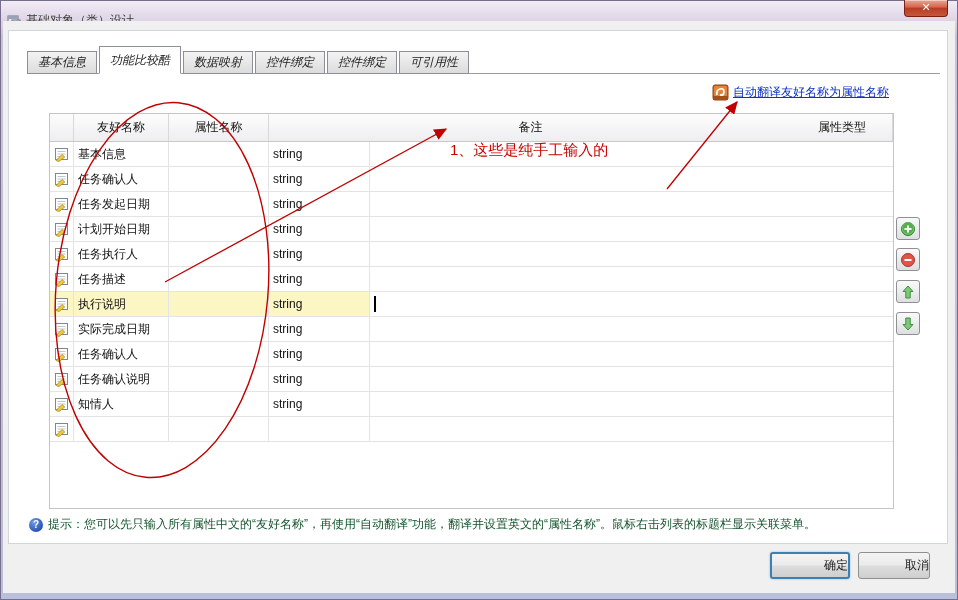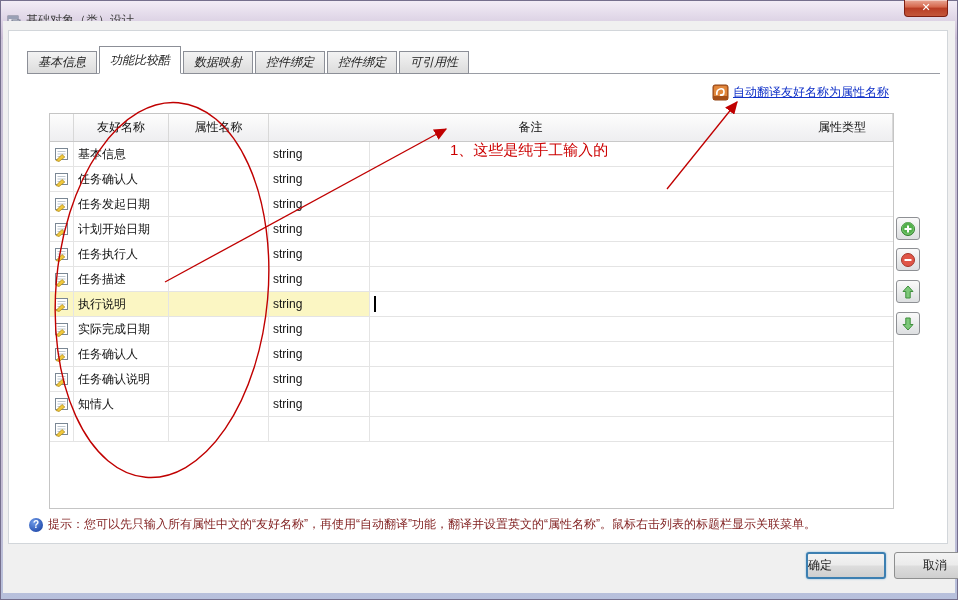--- a/index.html
+++ b/index.html
@@ -69,29 +69,29 @@
               border:1px solid #8E9094; border-radius:3px; cursor:pointer;
               background:linear-gradient(#FAFAFA,#DDDFE1);
               display:flex; align-items:center; justify-content:center; }
 
   
   .hint { position:absolute; left:20px; top:485px; display:flex; align-items:center; }
   .hint-icon { width:14px; height:14px; border-radius:50%;
                background:radial-gradient(circle at 35% 30%, #6F9BE8, #2B55B4 70%, #1B3A86);
                color:#FFF; font-size:10px; font-weight:bold; text-align:center; line-height:14px;
                margin-right:5px; flex:0 0 auto; }
-  .hint-text { font-size:12px; color:#7f1d1d; }
-
-  
-  .btn { position:absolute; top:531px; height:27px; font-size:12px; color:#1A1A1A; text-align:left;
+  .hint-text { font-size:12px; color:#14532d; }
+
+  
+  .btn { position:absolute; top:531px; height:27px; font-size:12px; color:#1A1A1A; text-align:right;
          background:linear-gradient(#F3F3F3 0%,#EBEBEB 49%,#DDDDDD 51%,#CFCFCF 100%);
-         border:1px solid #8E8F8F; border-radius:3px; cursor:pointer; line-height:25px;margin-left:36px; }
+         border:1px solid #8E8F8F; border-radius:3px; cursor:pointer; line-height:25px; }
   .btn.default { border:2px solid #3C7FB1; line-height:23px; box-shadow:0 0 2px #7AB3DB; }
   #ok-btn { left:767px; width:80px; }
-  #cancel-btn { left:855px; width:80px;padding-left:28px; }
+  #cancel-btn { left:855px; width:72px;padding-left:28px; }
 
   
   .overlay { position:absolute; left:0; top:0; width:958px; height:600px; pointer-events:none; z-index:9; }
   .rednote { position:absolute; left:450px; top:142px; color:#CC0000; font-size:15px;
              line-height:15px; z-index:9; pointer-events:none; white-space:nowrap; }
   .rednote .indent { padding-left:26px; }
 </style>
 </head>
 <body>
 

